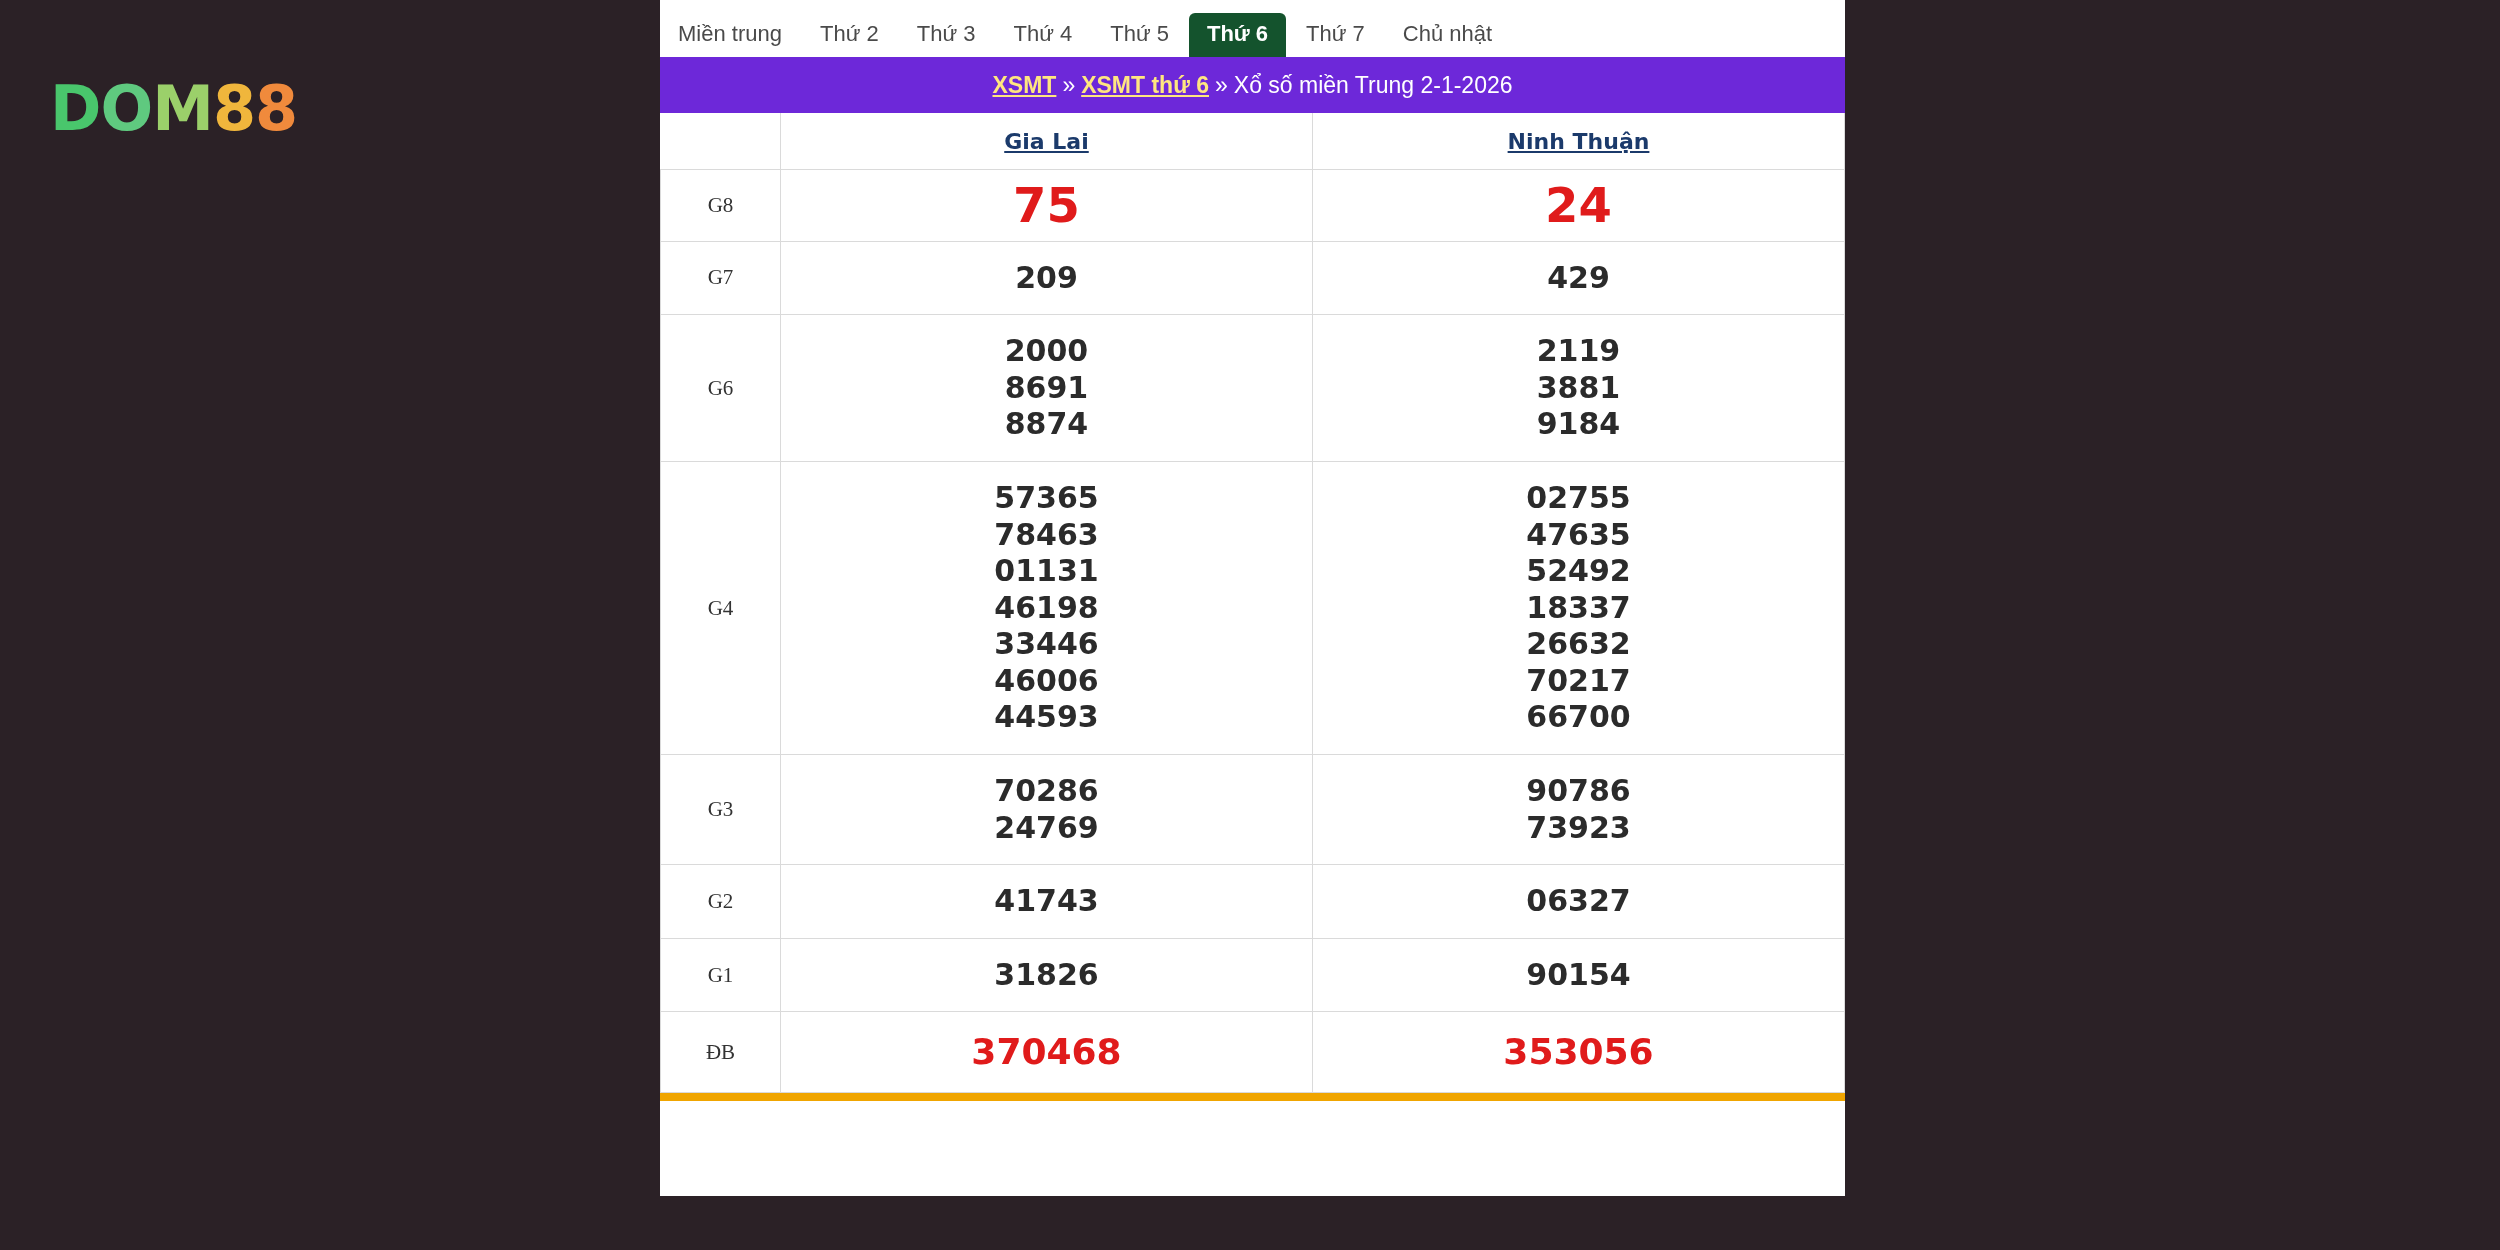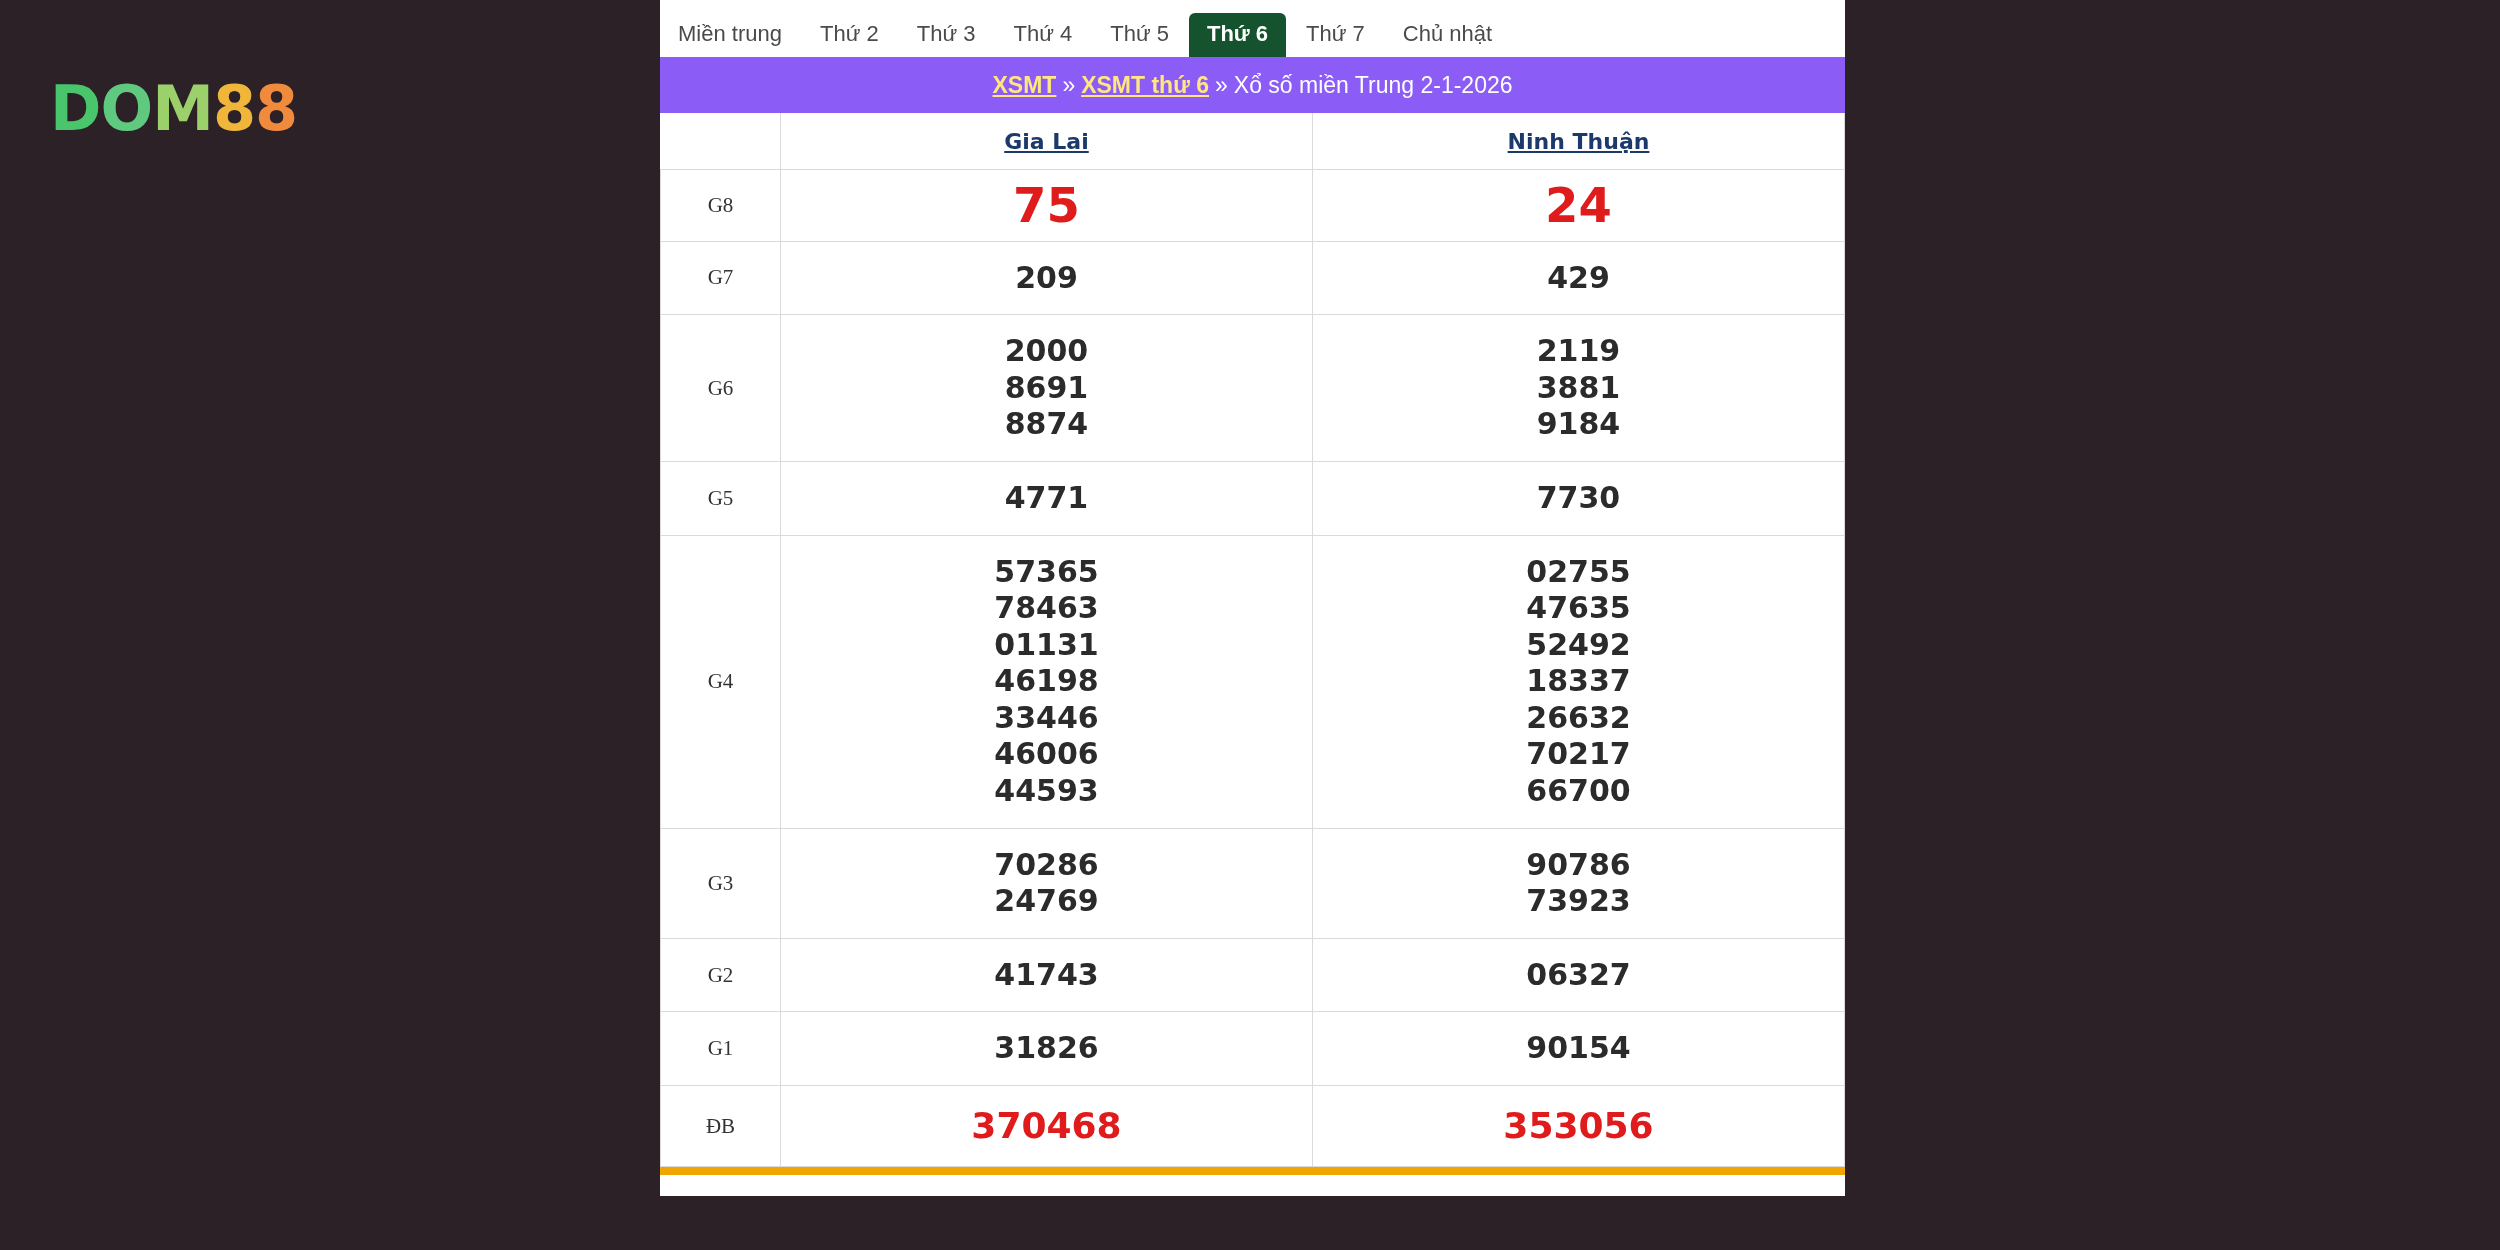--- a/index.html
+++ b/index.html
@@ -66,21 +66,21 @@
     cursor: pointer;
   }
   .tab.active {
     background: #14532d;
     color: #ffffff;
     font-weight: bold;
   }
 
   
   .breadcrumb {
-    background: #8b5cf6;
+    background: #6d28d9;
     color: #ffffff;
     height: 56px;
     display: flex;
     align-items: center;
     justify-content: center;
     font-size: 23px;
   }
   .breadcrumb a {
     color: #ffe680;
     text-decoration: underline;
@@ -218,25 +218,20 @@
           <span class="n">8691</span>
           <span class="n">8874</span>
         </td>
         <td class="nums">
           <span class="n">2119</span>
           <span class="n">3881</span>
           <span class="n">9184</span>
         </td>
       </tr>
       <tr>
-        <td class="label">G5</td>
-        <td class="nums">4771</td>
-        <td class="nums">7730</td>
-      </tr>
-      <tr>
         <td class="label">G4</td>
         <td class="nums">
           <span class="n">57365</span>
           <span class="n">78463</span>
           <span class="n">01131</span>
           <span class="n">46198</span>
           <span class="n">33446</span>
           <span class="n">46006</span>
           <span class="n">44593</span>
         </td>

